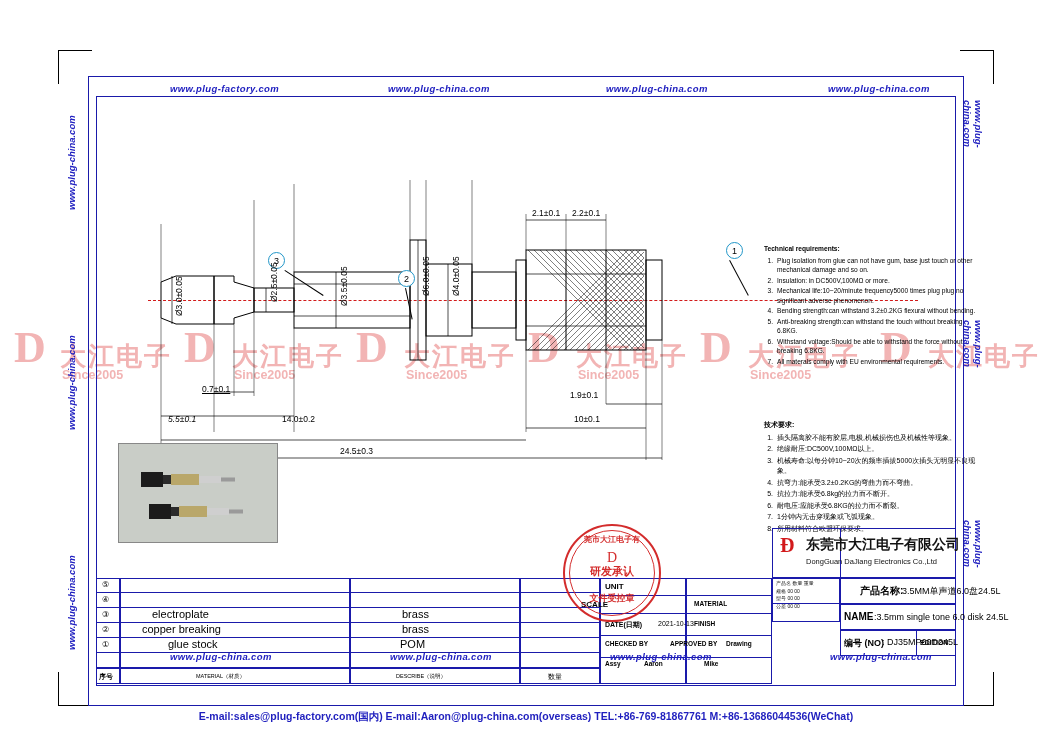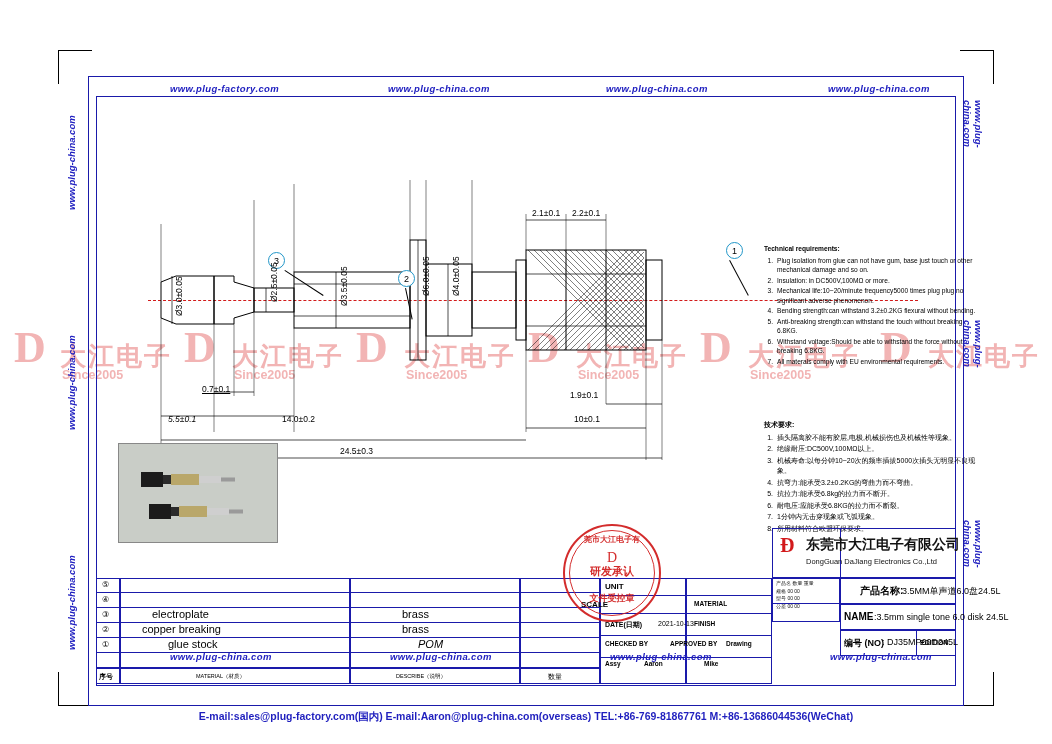--- a/index.html
+++ b/index.html
@@ -399,21 +399,21 @@
     <div class="tb-txt" style="left:6px; top:40px;">③</div>
     <div class="tb-txt" style="left:6px; top:55px;">②</div>
     <div class="tb-txt" style="left:6px; top:70px;">①</div>
 
     <div class="tb-txt" style="left:56px; top:38px; font-size:11px;">electroplate</div>
     <div class="tb-txt" style="left:46px; top:53px; font-size:11px;">copper breaking</div>
     <div class="tb-txt" style="left:72px; top:68px; font-size:11px;">glue stock</div>
 
     <div class="tb-txt" style="left:306px; top:38px; font-size:11px;">brass</div>
     <div class="tb-txt" style="left:306px; top:53px; font-size:11px;">brass</div>
-    <div class="tb-txt" style="left:322px; top:68px; font-size:11px;font-style:italic;">POM</div>
+    <div class="tb-txt" style="left:304px; top:68px; font-size:11px;">POM</div>
 
     <div class="cell" style="left:0; top:98px; width:24px; height:16px;"></div>
     <div class="cell" style="left:24px; top:98px; width:230px; height:16px;"></div>
     <div class="cell" style="left:254px; top:98px; width:170px; height:16px;"></div>
     <div class="cell" style="left:424px; top:98px; width:80px; height:16px;"></div>
     <div class="tb-txt b" style="left:3px; top:102px; font-size:7px;">序号</div>
     <div class="tb-txt" style="left:100px; top:103px; font-size:5.5px;">MATERIAL（材质）</div>
     <div class="tb-txt" style="left:300px; top:103px; font-size:5.5px;">DESCRIBE（说明）</div>
     <div class="tb-txt" style="left:452px; top:102px; font-size:7px;">数量</div>
 

